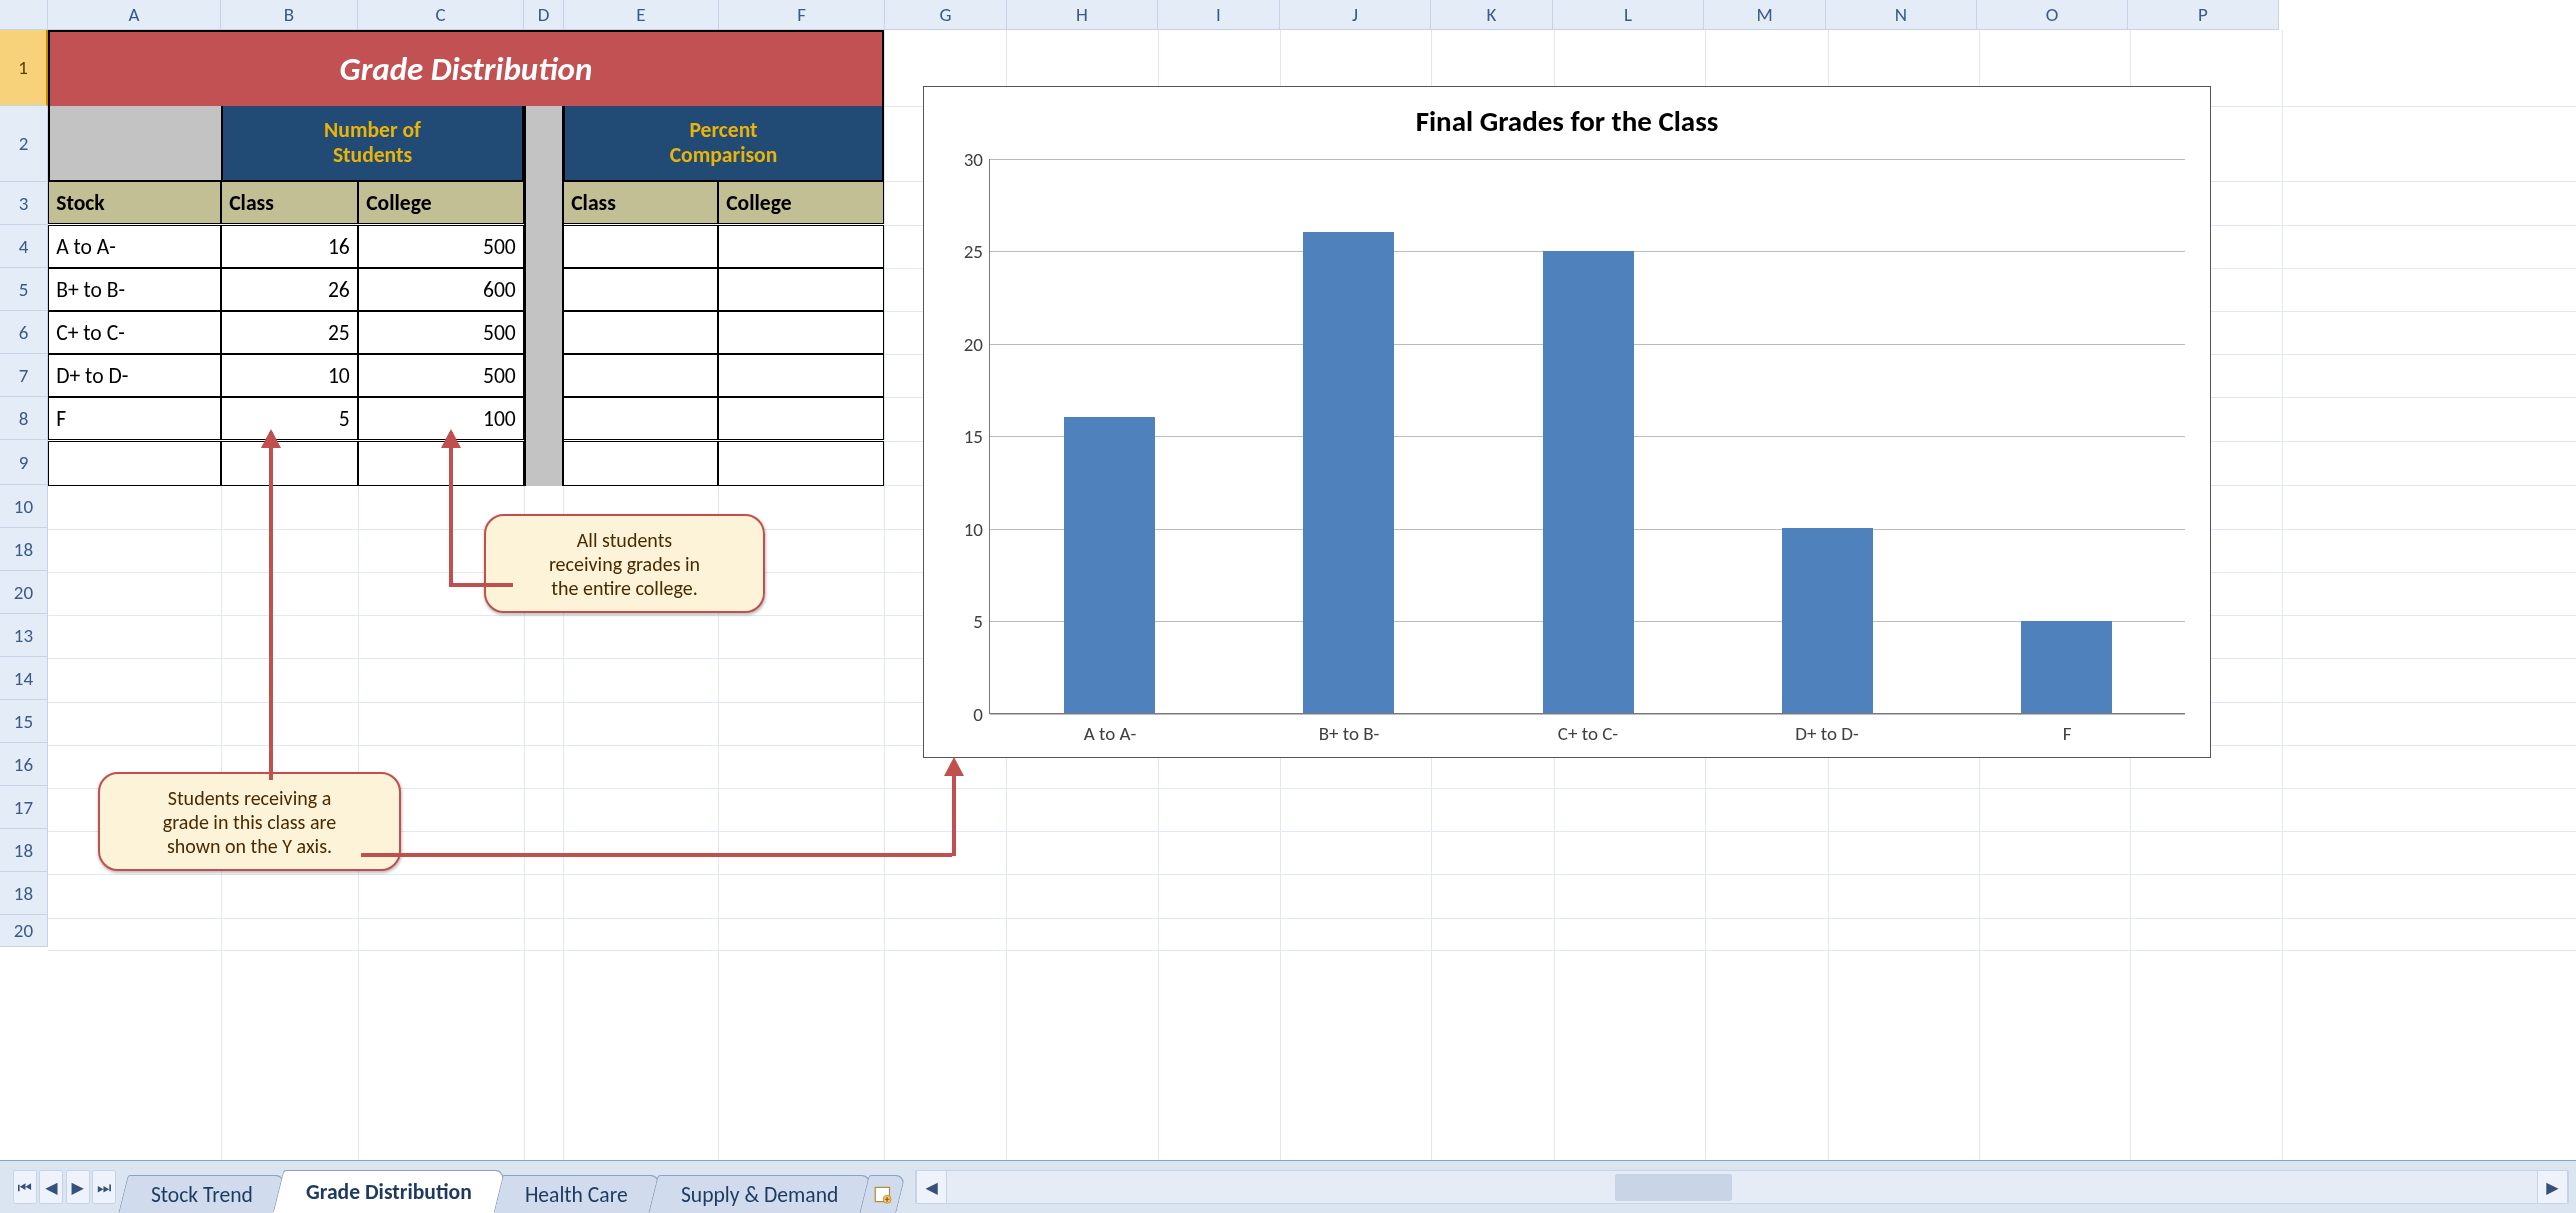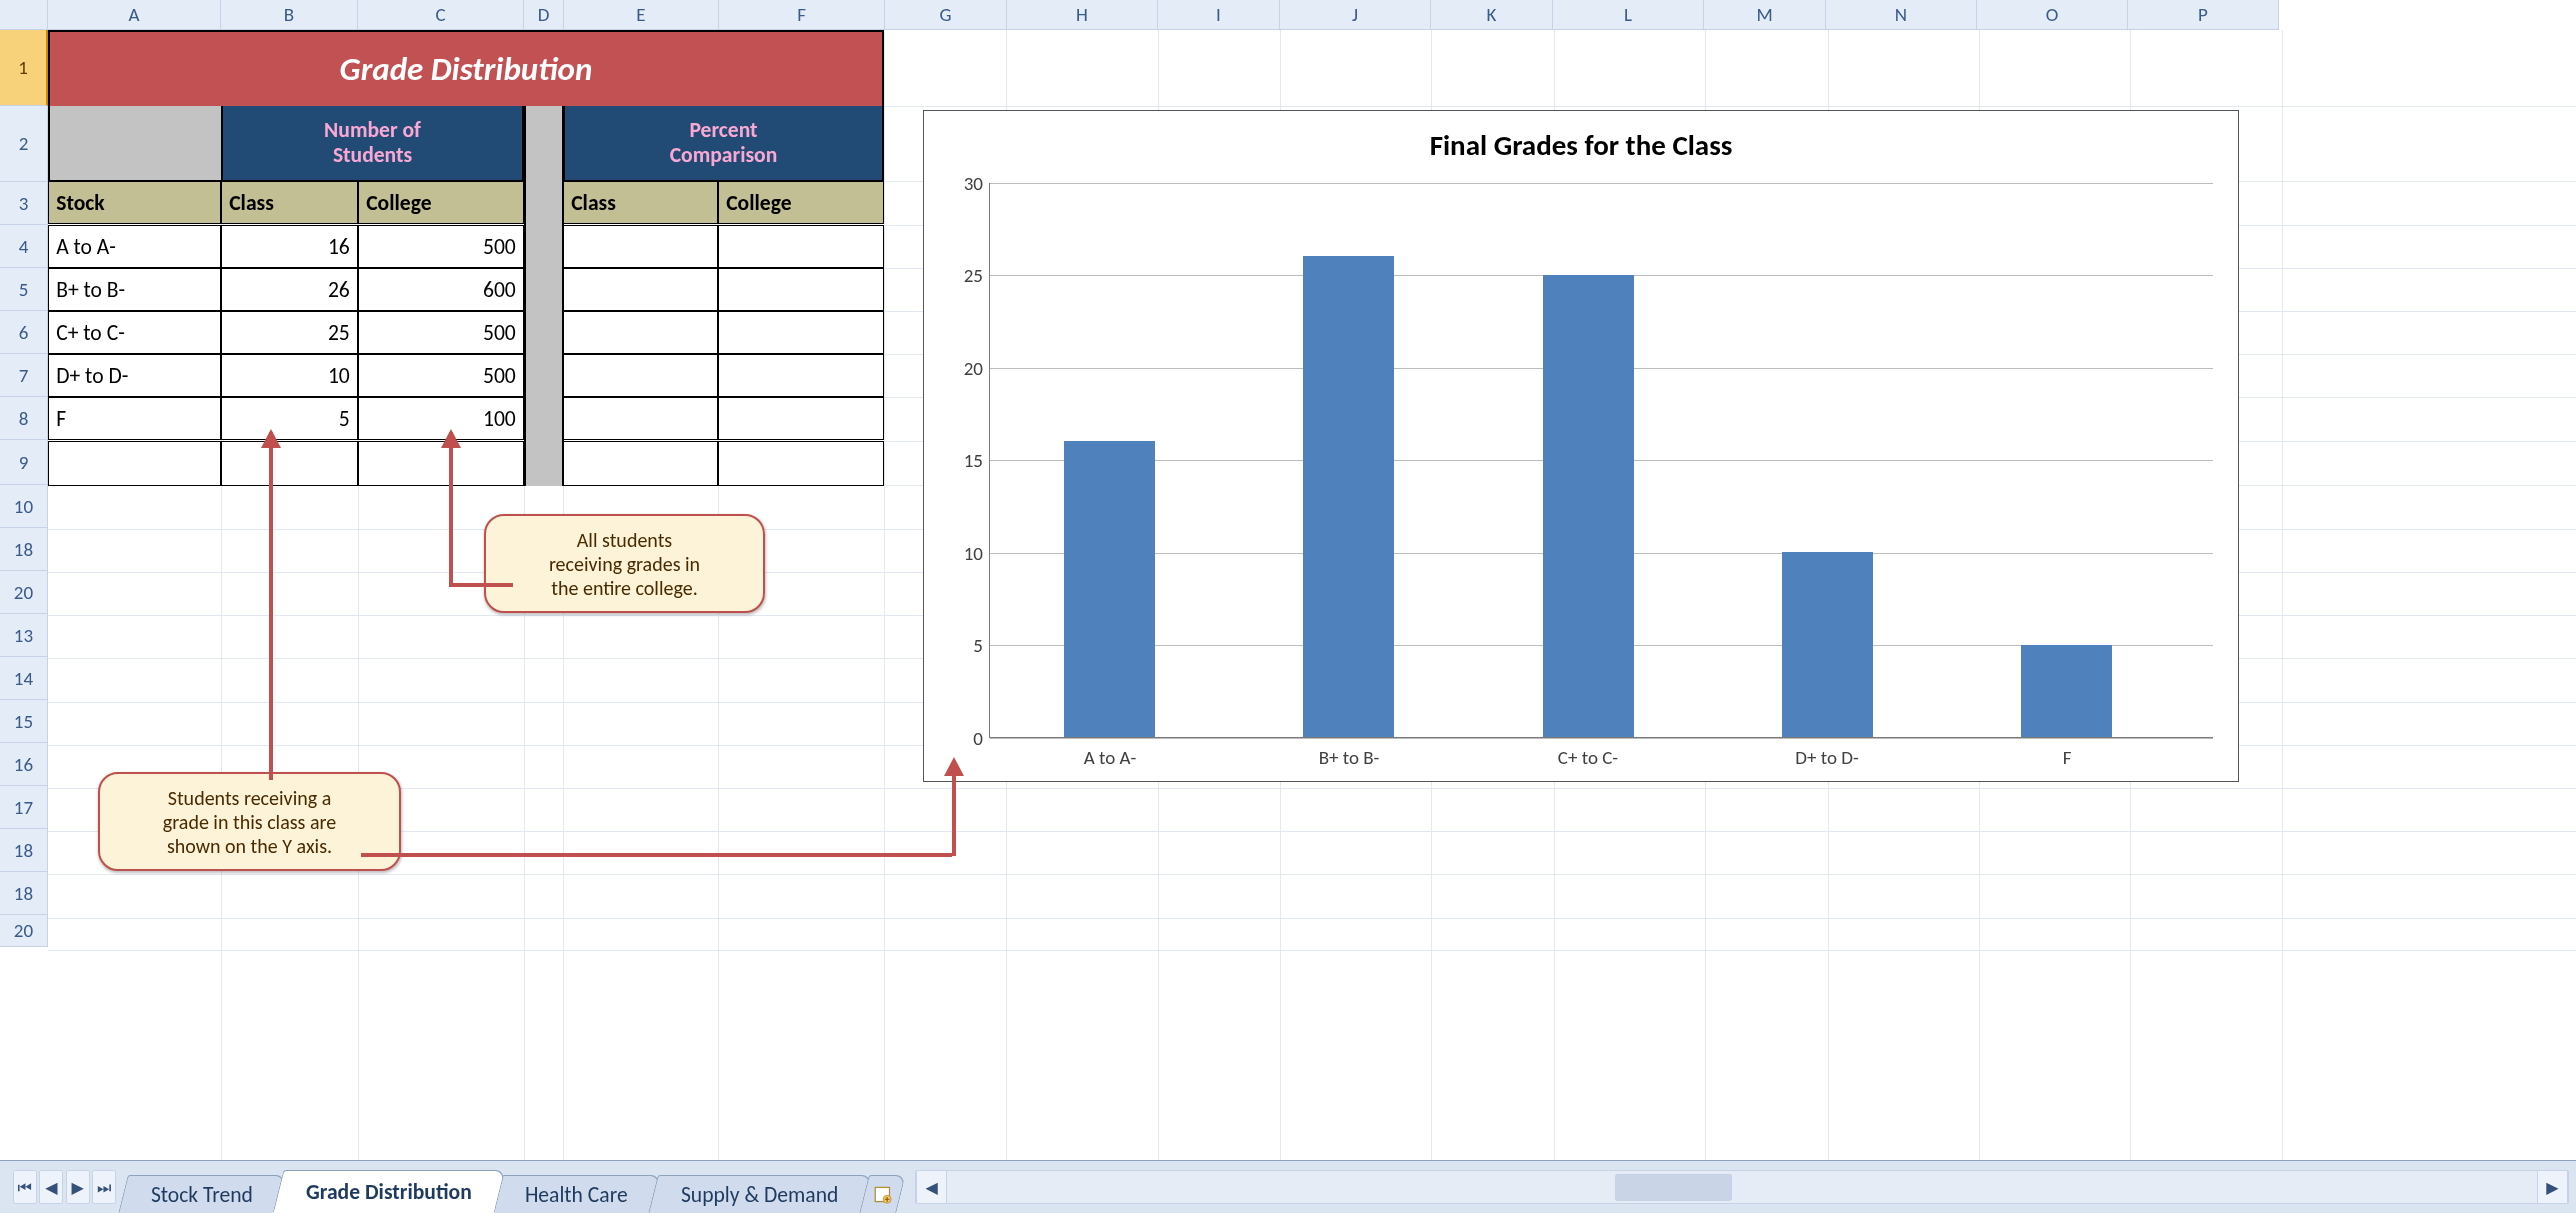--- a/index.html
+++ b/index.html
@@ -63,21 +63,21 @@
 
 .cell{position:absolute;box-sizing:border-box;display:flex;align-items:center;padding:0 7.2px;}
 
 .title-banner{
   background:var(--merged-title-bg);
   color:#fff;font-style:italic;font-weight:bold;font-size:33px;
   justify-content:center;
   border:2.2px solid #000;border-bottom-width:0;
 }
 .blue-header{
-  background:var(--blue-header-bg);color:#f9a8d4;font-weight:bold;font-size:21.6px;text-align:center;justify-content:center;
+  background:var(--blue-header-bg);color:#eab308;font-weight:bold;font-size:21.6px;text-align:center;justify-content:center;
   border:2.2px solid #000;border-top-width:0;
   line-height:1.15;
 }
 .grey-header{background:#c3c3c3;border:2.2px solid #000;border-top:0;border-right:0;}
 .olive{background:var(--olive-bg);font-weight:bold;font-size:21.6px;border:1.4px solid #000;}
 .dcell{background:#fff;border:1.4px solid #000;font-size:21.6px;}
 .dnum{justify-content:flex-end;}
 .greycol{background:#c3c3c3;border-left:2.2px solid #000;border-right:2.2px solid #000;}
 
 
@@ -266,21 +266,21 @@
         <div class="cell dcell dnum" style="left: 310px; top: 367px; width: 166px; height: 43px;">100</div>
         <div class="cell dcell" style="left: 515px; top: 367px; width: 155px; height: 43px;"></div>
         <div class="cell dcell" style="left: 670px; top: 367px; width: 166px; height: 43px;"></div>
         <div class="cell dcell" style="left: 0px; top: 411px; width: 173px; height: 45px;"></div>
         <div class="cell dcell" style="left: 173px; top: 411px; width: 137px; height: 45px;"></div>
         <div class="cell dcell" style="left: 310px; top: 411px; width: 166px; height: 45px;"></div>
         <div class="cell dcell" style="left: 515px; top: 411px; width: 155px; height: 45px;"></div>
         <div class="cell dcell" style="left: 670px; top: 411px; width: 166px; height: 45px;"></div>
       </div>
 
-    <div class="chart" style="left: 875px; top: 80px; width: 1286px; height: 670px; padding-left: 28px;">
+    <div class="chart" style="left: 875px; top: 56px; width: 1286px; height: 670px;">
       <div class="chart-title">Final Grades for the Class</div>
       <div class="plot">
           <div class="ygrid" style="top: 555px;"></div>
           <div class="ytick" style="top: 555px;">0</div>
           <div class="ygrid" style="top: 462px;"></div>
           <div class="ytick" style="top: 462px;">5</div>
           <div class="ygrid" style="top: 370px;"></div>
           <div class="ytick" style="top: 370px;">10</div>
           <div class="ygrid" style="top: 277px;"></div>
           <div class="ytick" style="top: 277px;">15</div>

